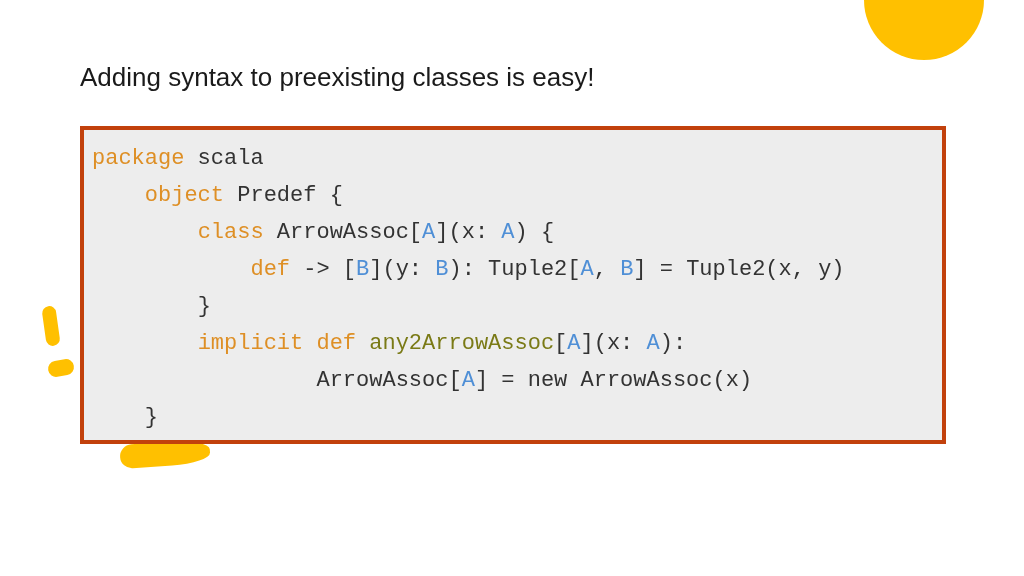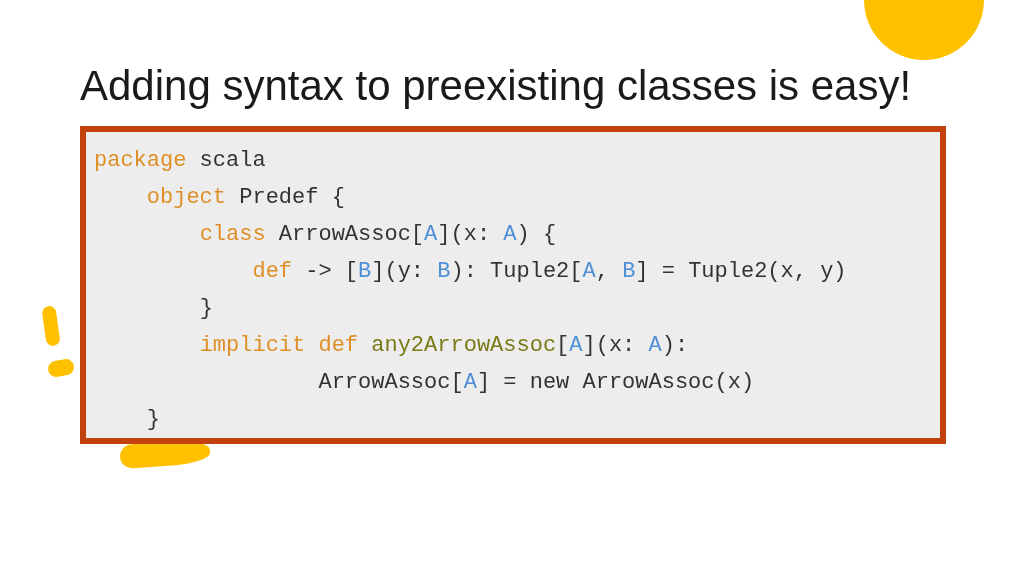--- a/index.html
+++ b/index.html
@@ -24,32 +24,32 @@
       position: absolute;
       background: #ffc000;
     }
     .stroke-1 { left: 44px; top: 306px; width: 14px; height: 40px; border-radius: 7px; transform: rotate(-8deg); }
     .stroke-2 { left: 48px; top: 360px; width: 26px; height: 16px; border-radius: 8px; transform: rotate(-10deg); }
     .stroke-3 { left: 120px; top: 442px; width: 90px; height: 24px; border-radius: 14px 50% 50% 14px; transform: rotate(-4deg); }
     .title {
       position: absolute;
       top: 62px;
       left: 80px;
-      font-size: 42px;
+      font-size: 26px;
       font-weight: 400;
       color: #1a1a1a;
     }
     .code-block {
       position: absolute;
       top: 126px;
       left: 80px;
       width: 866px;
       height: 318px;
       background: #ededed;
-      border: 6px solid #c2410c;
+      border: 4px solid #c2410c;
       padding: 10px 8px;
       font-family: Consolas, "Courier New", monospace;
       font-size: 22px;
       line-height: 37px;
       color: #333333;
       white-space: pre;
     }
     .kw { color: #de8f25; }
     .fn-name { color: #7a7a16; }
     .type-param { color: #4f8fd6; }

